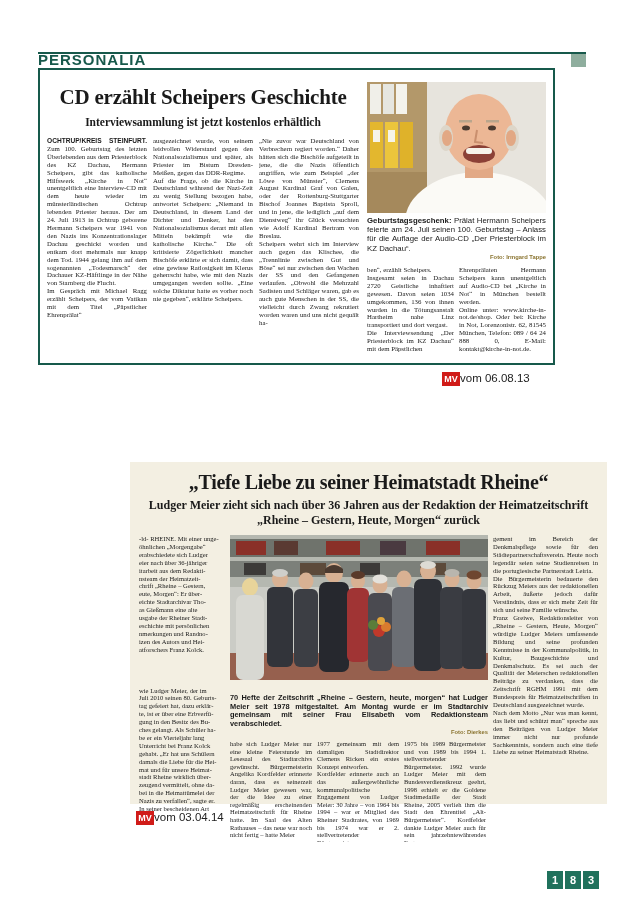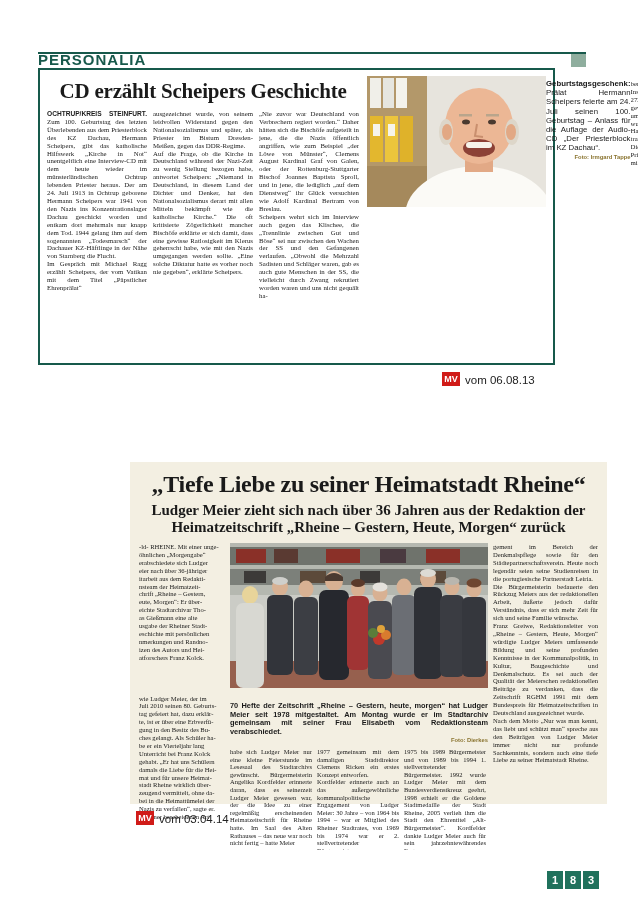--- a/index.html
+++ b/index.html
@@ -6,44 +6,44 @@
   body{
     width:638px;height:906px;position:relative;background:#ffffff;
     font-family:"Liberation Serif", serif;color:#1a1a1a;overflow:hidden;
   }
   
   .personalia{position:absolute;left:38px;top:28px;width:548px;display:flex;justify-content:space-between;align-items:center;gap:20px;margin-top:23px;}
   .personalia-title{font-family:"Liberation Sans",sans-serif;font-weight:bold;font-size:15px;letter-spacing:1px;color:#17594b;}
   .personalia-square{width:15px;height:15px;background:#8fae9e;}
   .header-rule{position:absolute;left:38px;top:52px;width:548px;height:2px;background:#17594b;}
   
-  .article1{position:absolute;left:38px;top:68px;width:517px;height:297px;border:2px solid #17594b;box-sizing:border-box;background:#fff;padding:6px 7px;display:flex;gap:8px;}
+  .article1{position:absolute;left:38px;top:68px;width:517px;height:297px;border:2px solid #17594b;box-sizing:border-box;background:#fff;padding:12px 7px;display:flex;gap:8px;}
   .a1-left{width:312px;}
   .a1-title{font-size:21px;font-weight:bold;text-align:center;letter-spacing:-0.2px;margin:3px 0 6px;}
   .a1-subtitle{font-size:11.5px;font-weight:bold;text-align:center;margin:0 0 9px;}
   .a1-cols{display:flex;gap:6px;}
   .bodycol{font-size:6.8px;line-height:7.9px;text-align:justify;white-space:pre-line;overflow:hidden;}
   .a1-cols .bodycol{width:100px;height:220px;}
   .dateline{font-family:"Liberation Sans",sans-serif;font-weight:bold;font-size:6.6px;}
-  .a1-right{width:179px;display:flex;flex-direction:row;}
+  .a1-right{width:179px;display:flex;flex-direction:column;}
   .photo-frame svg{display:block;}
   .caption{font-family:"Liberation Sans",sans-serif;font-size:7.8px;line-height:9.2px;text-align:justify;margin-top:3px;}
   .caption .lead{font-weight:bold;}
   .credit{display:block;text-align:right;font-size:5.8px;color:#8a7430;font-weight:bold;}
   .a1-right-cols{display:flex;gap:5px;margin-top:4px;}
   .a1-right-cols .bodycol{width:87px;height:100px;}
   
-  .stamp{position:absolute;display:flex;align-items:flex-end;gap:5px;font-family:"Liberation Sans",sans-serif;font-size:11.5px;color:#222;}
+  .stamp{position:absolute;display:flex;align-items:flex-start;font-family:"Liberation Sans",sans-serif;font-size:11.5px;color:#222;}
   .stamp1{left:442px;top:372px;}
   .stamp2{left:136px;top:811px;}
   .mv-logo{width:18px;height:14px;background:#d01b18;color:#fff;font-weight:bold;font-size:9px;display:flex;align-items:center;justify-content:center;font-family:"Liberation Sans",sans-serif;}
   
   .article2{position:absolute;left:130px;top:462px;width:477px;height:342px;background:#f3efe2;box-sizing:border-box;padding:7px 9px;}
-  .a2-title{font-size:24px;font-weight:bold;text-align:center;letter-spacing:-0.3px;margin:2px 0 4px;}
-  .a2-subtitle{font-size:15px;font-weight:bold;text-align:center;margin:0 0 7px;}
+  .a2-title{font-size:20px;font-weight:bold;text-align:center;letter-spacing:-0.3px;margin:2px 0 4px;}
+  .a2-subtitle{font-size:12px;font-weight:bold;text-align:center;margin:0 0 7px;}
   .a2-content{display:flex;gap:5px;}
   .a2-col1{width:86px;height:278px;display:flex;flex-direction:column;justify-content:space-between;overflow:hidden;}
   .a2-col1 .bodycol{width:86px;font-size:6.6px;line-height:7.9px;text-align:left;}
   .a2-mid{width:258px;}
   .a2-caption{font-family:"Liberation Sans",sans-serif;font-weight:bold;font-size:7.4px;line-height:8.6px;text-align:justify;margin:14px 0 3px;}
   .a2-mid-cols{display:flex;gap:5px;}
   .a2-mid-cols .bodycol{width:82px;height:102px;font-size:6.5px;line-height:7.6px;}
   .a2-col5{width:105px;}
   .a2-col5 .bodycol{width:105px;height:278px;font-size:6.6px;line-height:7.9px;}
   
@@ -55,20 +55,21 @@
 
 <div class="personalia">
   <span class="personalia-title">PERSONALIA</span>
   <span class="personalia-square"></span>
 </div>
 <div class="header-rule"></div>
 
 <div class="article1">
   <div class="a1-left">
     <div class="a1-title">CD erzählt Scheipers Geschichte</div>
+    <div class="a1-subtitle">Interviewsammlung ist jetzt kostenlos erhältlich</div>
     <div class="a1-cols">
       <div class="bodycol"><span class="dateline">OCHTRUP/KREIS STEINFURT.</span> <span>Zum 100. Geburtstag des letzten Überlebenden aus dem Priesterblock des KZ Dachau, Hermann Scheipers, gibt das katholische Hilfswerk „Kirche in Not“ unentgeltlich eine Interview-CD mit dem heute wieder im münsterländischen Ochtrup lebenden Priester heraus. Der am 24. Juli 1913 in Ochtrup geborene Hermann Scheipers war 1941 von den Nazis ins Konzentrationslager Dachau geschickt worden und entkam dort mehrmals nur knapp dem Tod. 1944 gelang ihm auf dem sogenannten „Todesmarsch“ der Dachauer KZ-Häftlinge in der Nähe von Starnberg die Flucht.
 Im Gespräch mit Michael Ragg erzählt Scheipers, der vom Vatikan mit dem Titel „Päpstlicher Ehrenprälat“</span></div>
       <div class="bodycol">ausgezeichnet wurde, von seinem leidvollen Widerstand gegen den Nationalsozialismus und später, als Priester im Bistum Dresden-Meißen, gegen das DDR-Regime.
 Auf die Frage, ob die Kirche in Deutschland während der Nazi-Zeit zu wenig Stellung bezogen habe, antwortet Scheipers: „Niemand in Deutschland, in diesem Land der Dichter und Denker, hat den Nationalsozialismus derart mit allen Mitteln bekämpft wie die katholische Kirche.“ Die oft kritisierte Zögerlichkeit mancher Bischöfe erklärte er sich damit, dass eine gewisse Ratlosigkeit im Klerus geherrscht habe, wie mit den Nazis umgegangen werden sollte. „Eine solche Diktatur hatte es vorher noch nie gegeben“, erklärte Scheipers.</div>
       <div class="bodycol">„Nie zuvor war Deutschland von Verbrechern regiert worden.“ Daher hätten sich die Bischöfe aufgeteilt in jene, die die Nazis öffentlich angriffen, wie zum Beispiel „der Löwe von Münster“, Clemens August Kardinal Graf von Galen, oder der Rottenburg-Stuttgarter Bischof Joannes Baptista Sproll, und in jene, die lediglich „auf dem Dienstweg“ ihr Glück versuchten wie Adolf Kardinal Bertram von Breslau.
 Scheipers wehrt sich im Interview auch gegen das Klischee, die „Trennlinie zwischen Gut und Böse“ sei nur zwischen den Wachen der SS und den Gefangenen verlaufen. „Obwohl die Mehrzahl Sadisten und Schläger waren, gab es auch gute Menschen in der SS, die vielleicht durch Zwang rekrutiert worden waren und uns nicht gequält ha-</div>
     </div>
   </div>
   <div class="a1-right">

